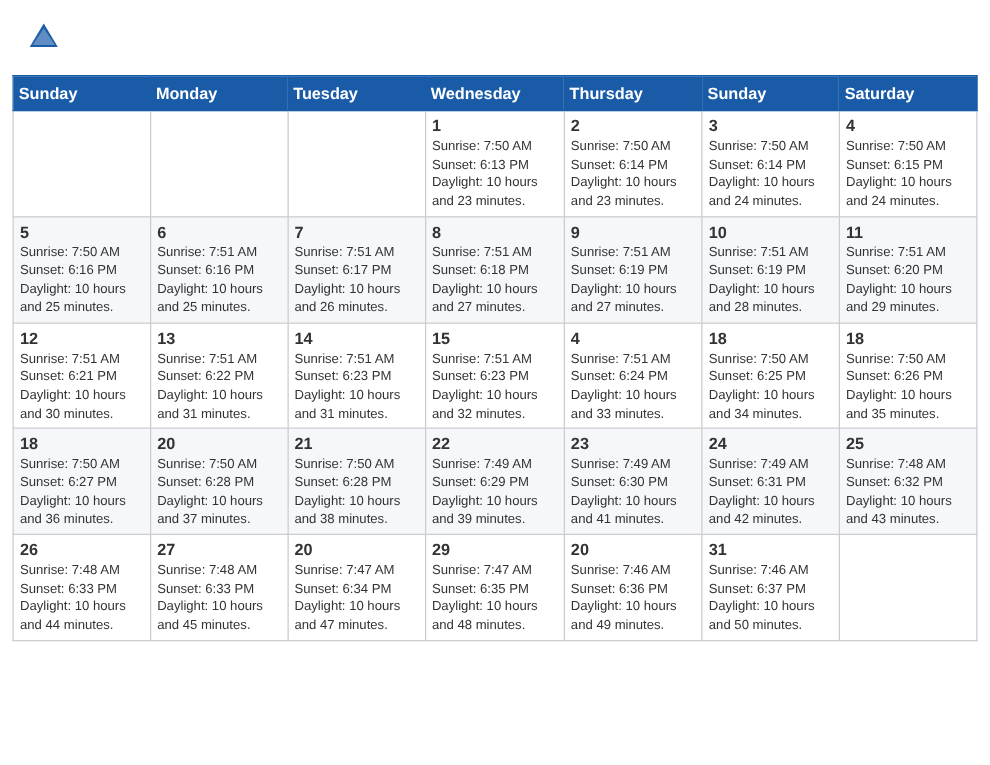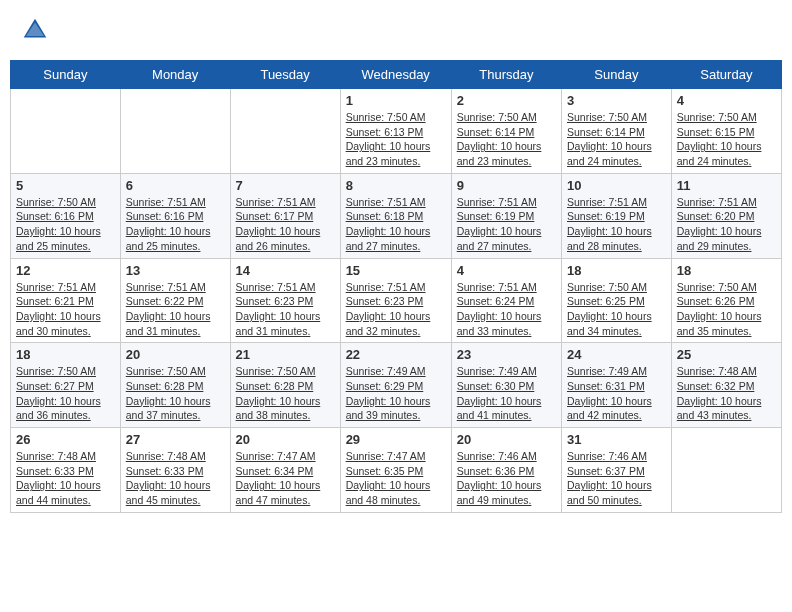--- a/index.html
+++ b/index.html
@@ -56,22 +56,22 @@
     .calendar {
       width: 100%;
       border-collapse: collapse;
       border: 1px solid #ccc;
     }
     .calendar th {
       background-color: #1a5ba8;
       color: white;
       padding: 6px 4px;
       font-size: 13px;
-      font-weight: normal;
-      text-align: center;
+      font-weight: bold;
+      text-align: left;
       border: 1px solid #1a5ba8;
     }
     .calendar td {
       border: 1px solid #ccc;
       vertical-align: top;
       padding: 4px 5px;
       width: 113px;
       min-height: 90px;
       background: #fff;
     }
@@ -81,21 +81,20 @@
     .day-number {
       font-size: 13px;
       font-weight: bold;
       color: #333;
       margin-bottom: 2px;
     }
     .day-info {
       font-size: 10.5px;
       color: #333;
       line-height: 1.4;
-      text-decoration: underline;
     }
     .empty-cell {
       background: #f9f9f9;
     }
   </style>
 </head>
 <body>
 
 <div class="header">
   <div class="logo">

